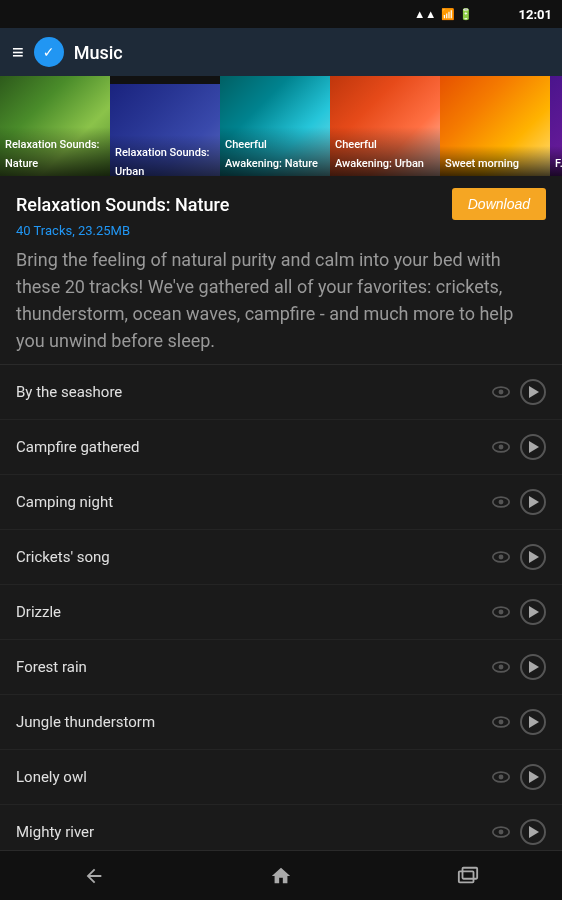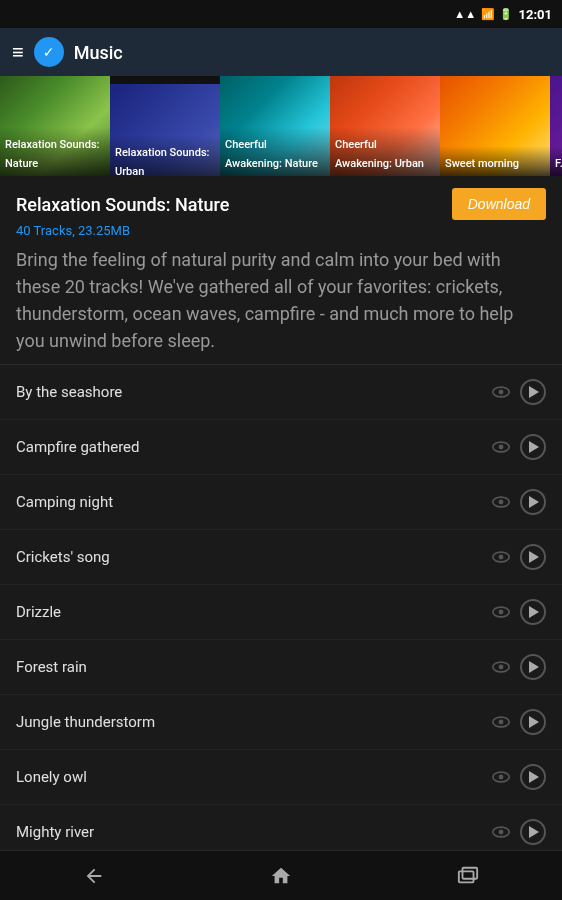--- a/index.html
+++ b/index.html
@@ -26,20 +26,21 @@
     }
     .status-icons {
       display: flex;
       align-items: center;
       gap: 5px;
     }
     .status-time {
       font-size: 13px;
       color: #fff;
       font-weight: bold;
+      margin-left: 40px;
     }
     .status-icon-item {
       color: #fff;
       font-size: 11px;
     }
 
     
     .nav-bar {
       width: 100%;
       height: 48px;

